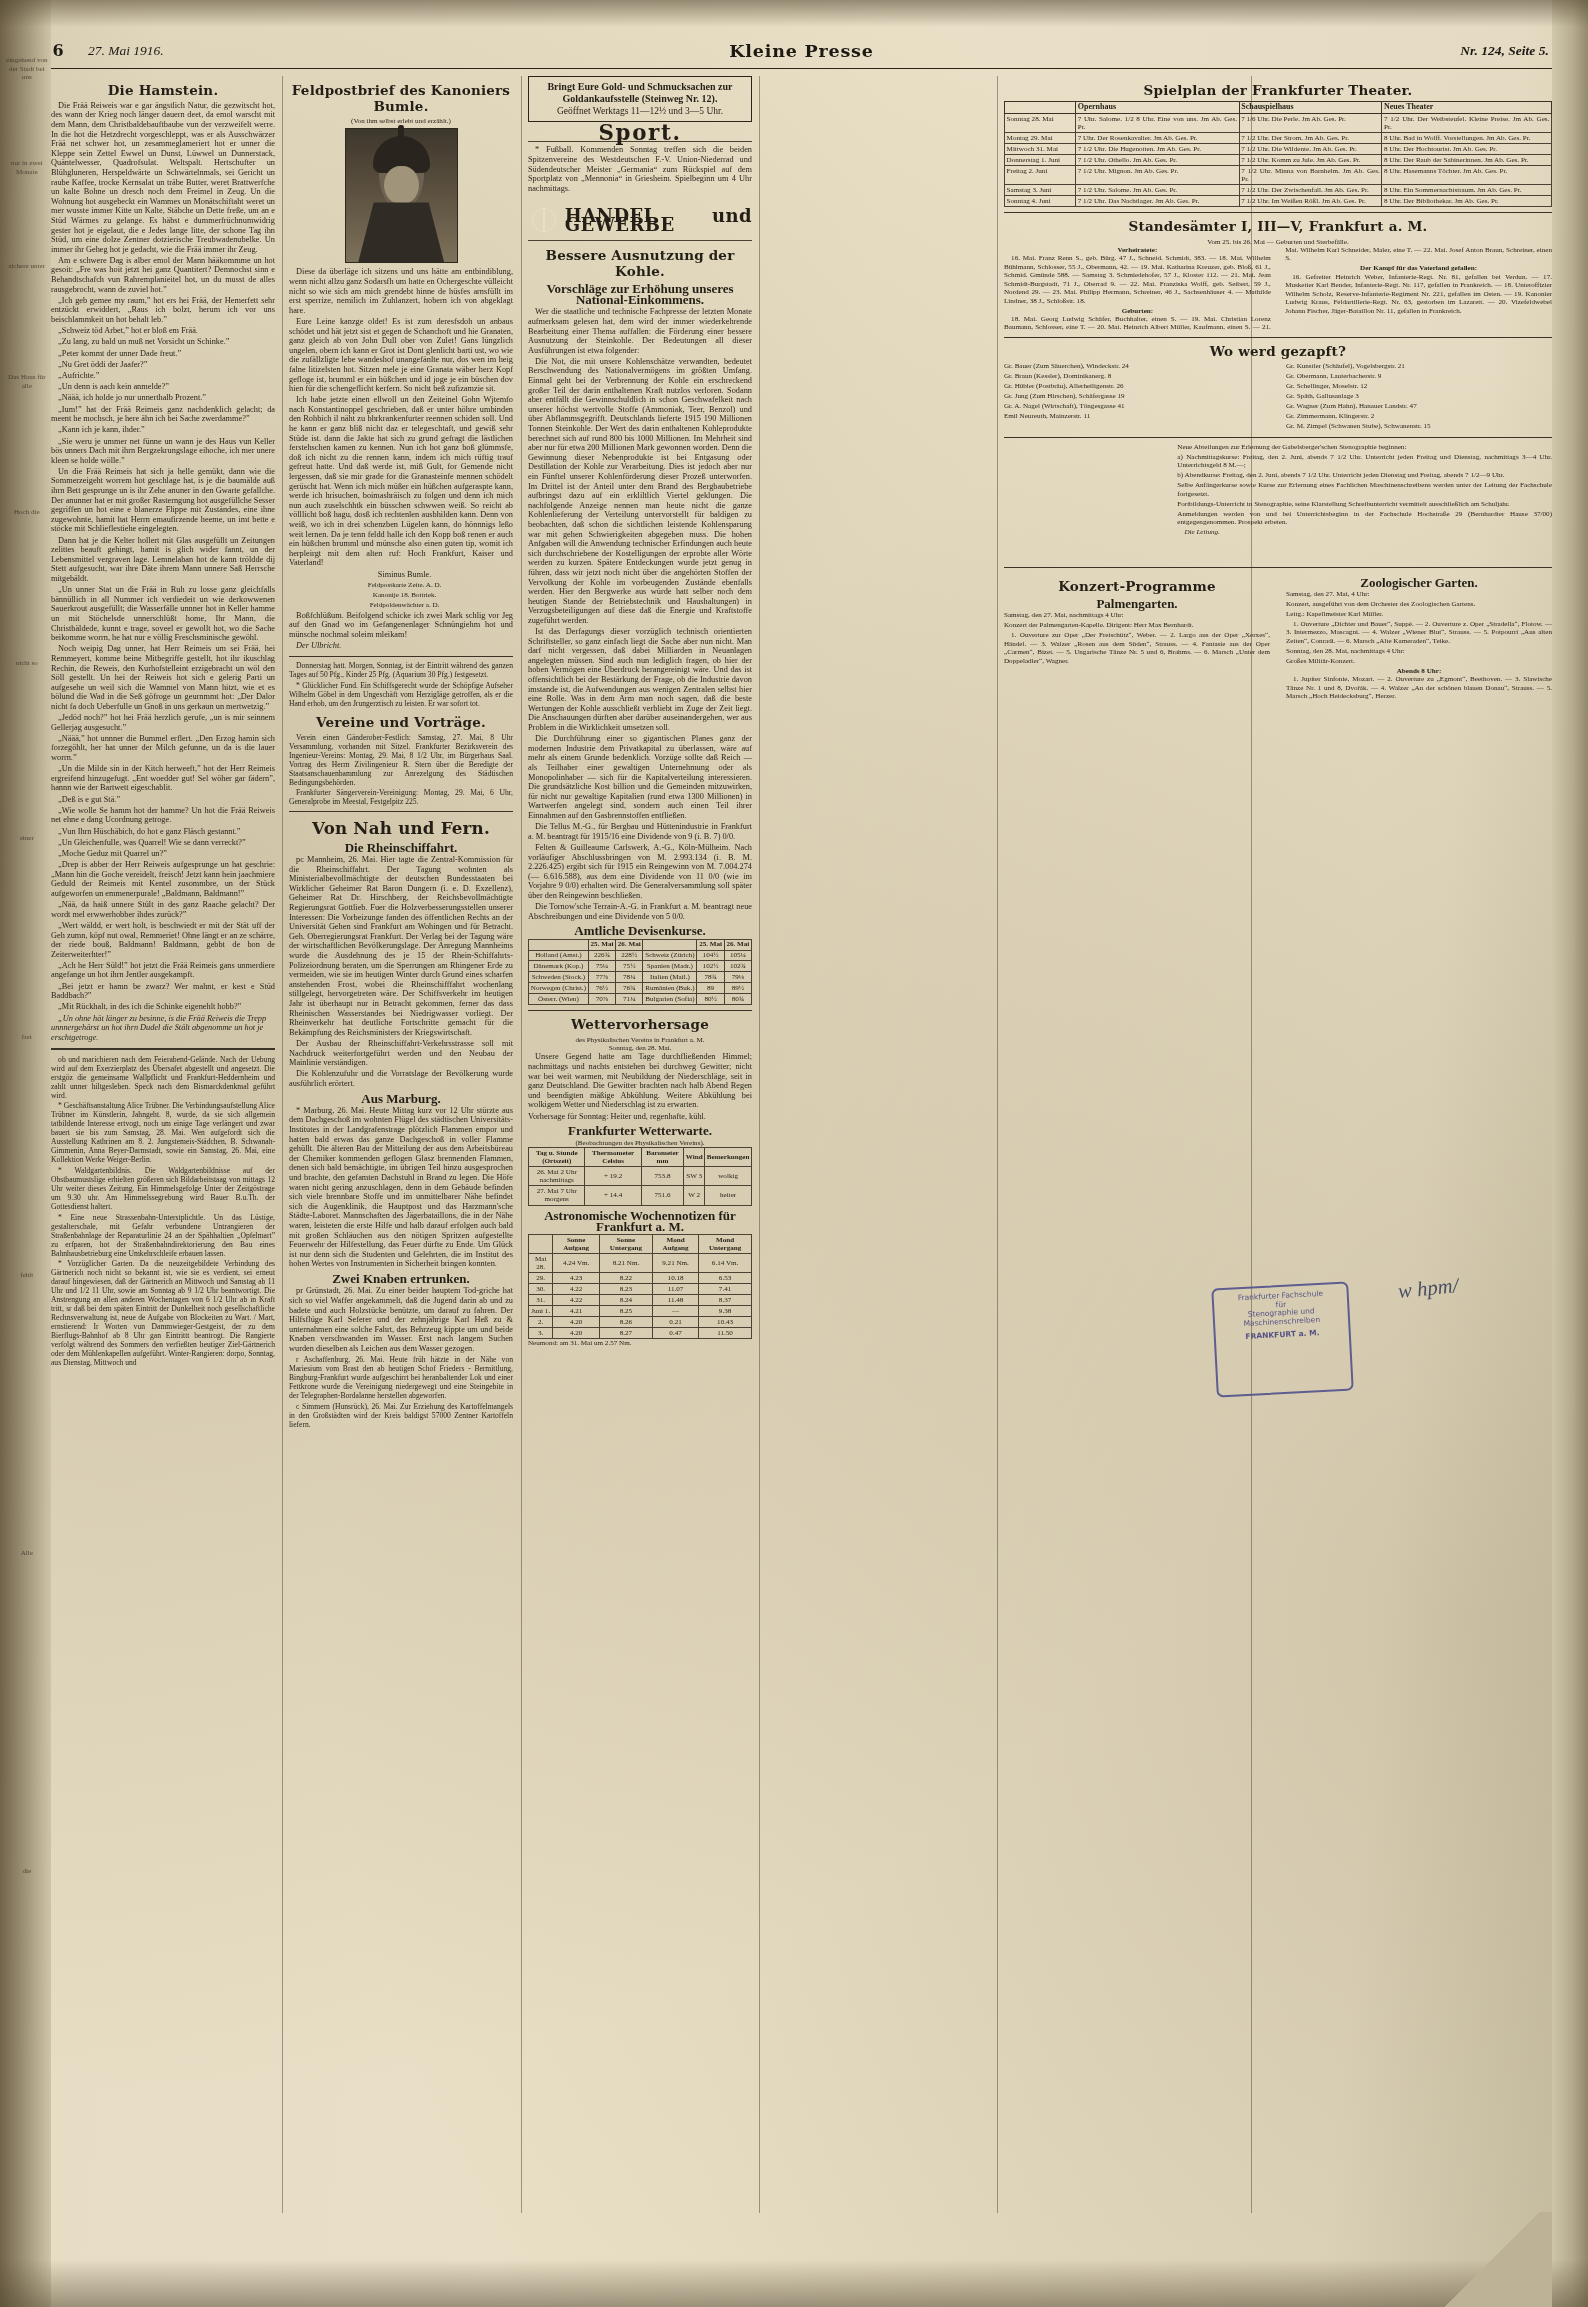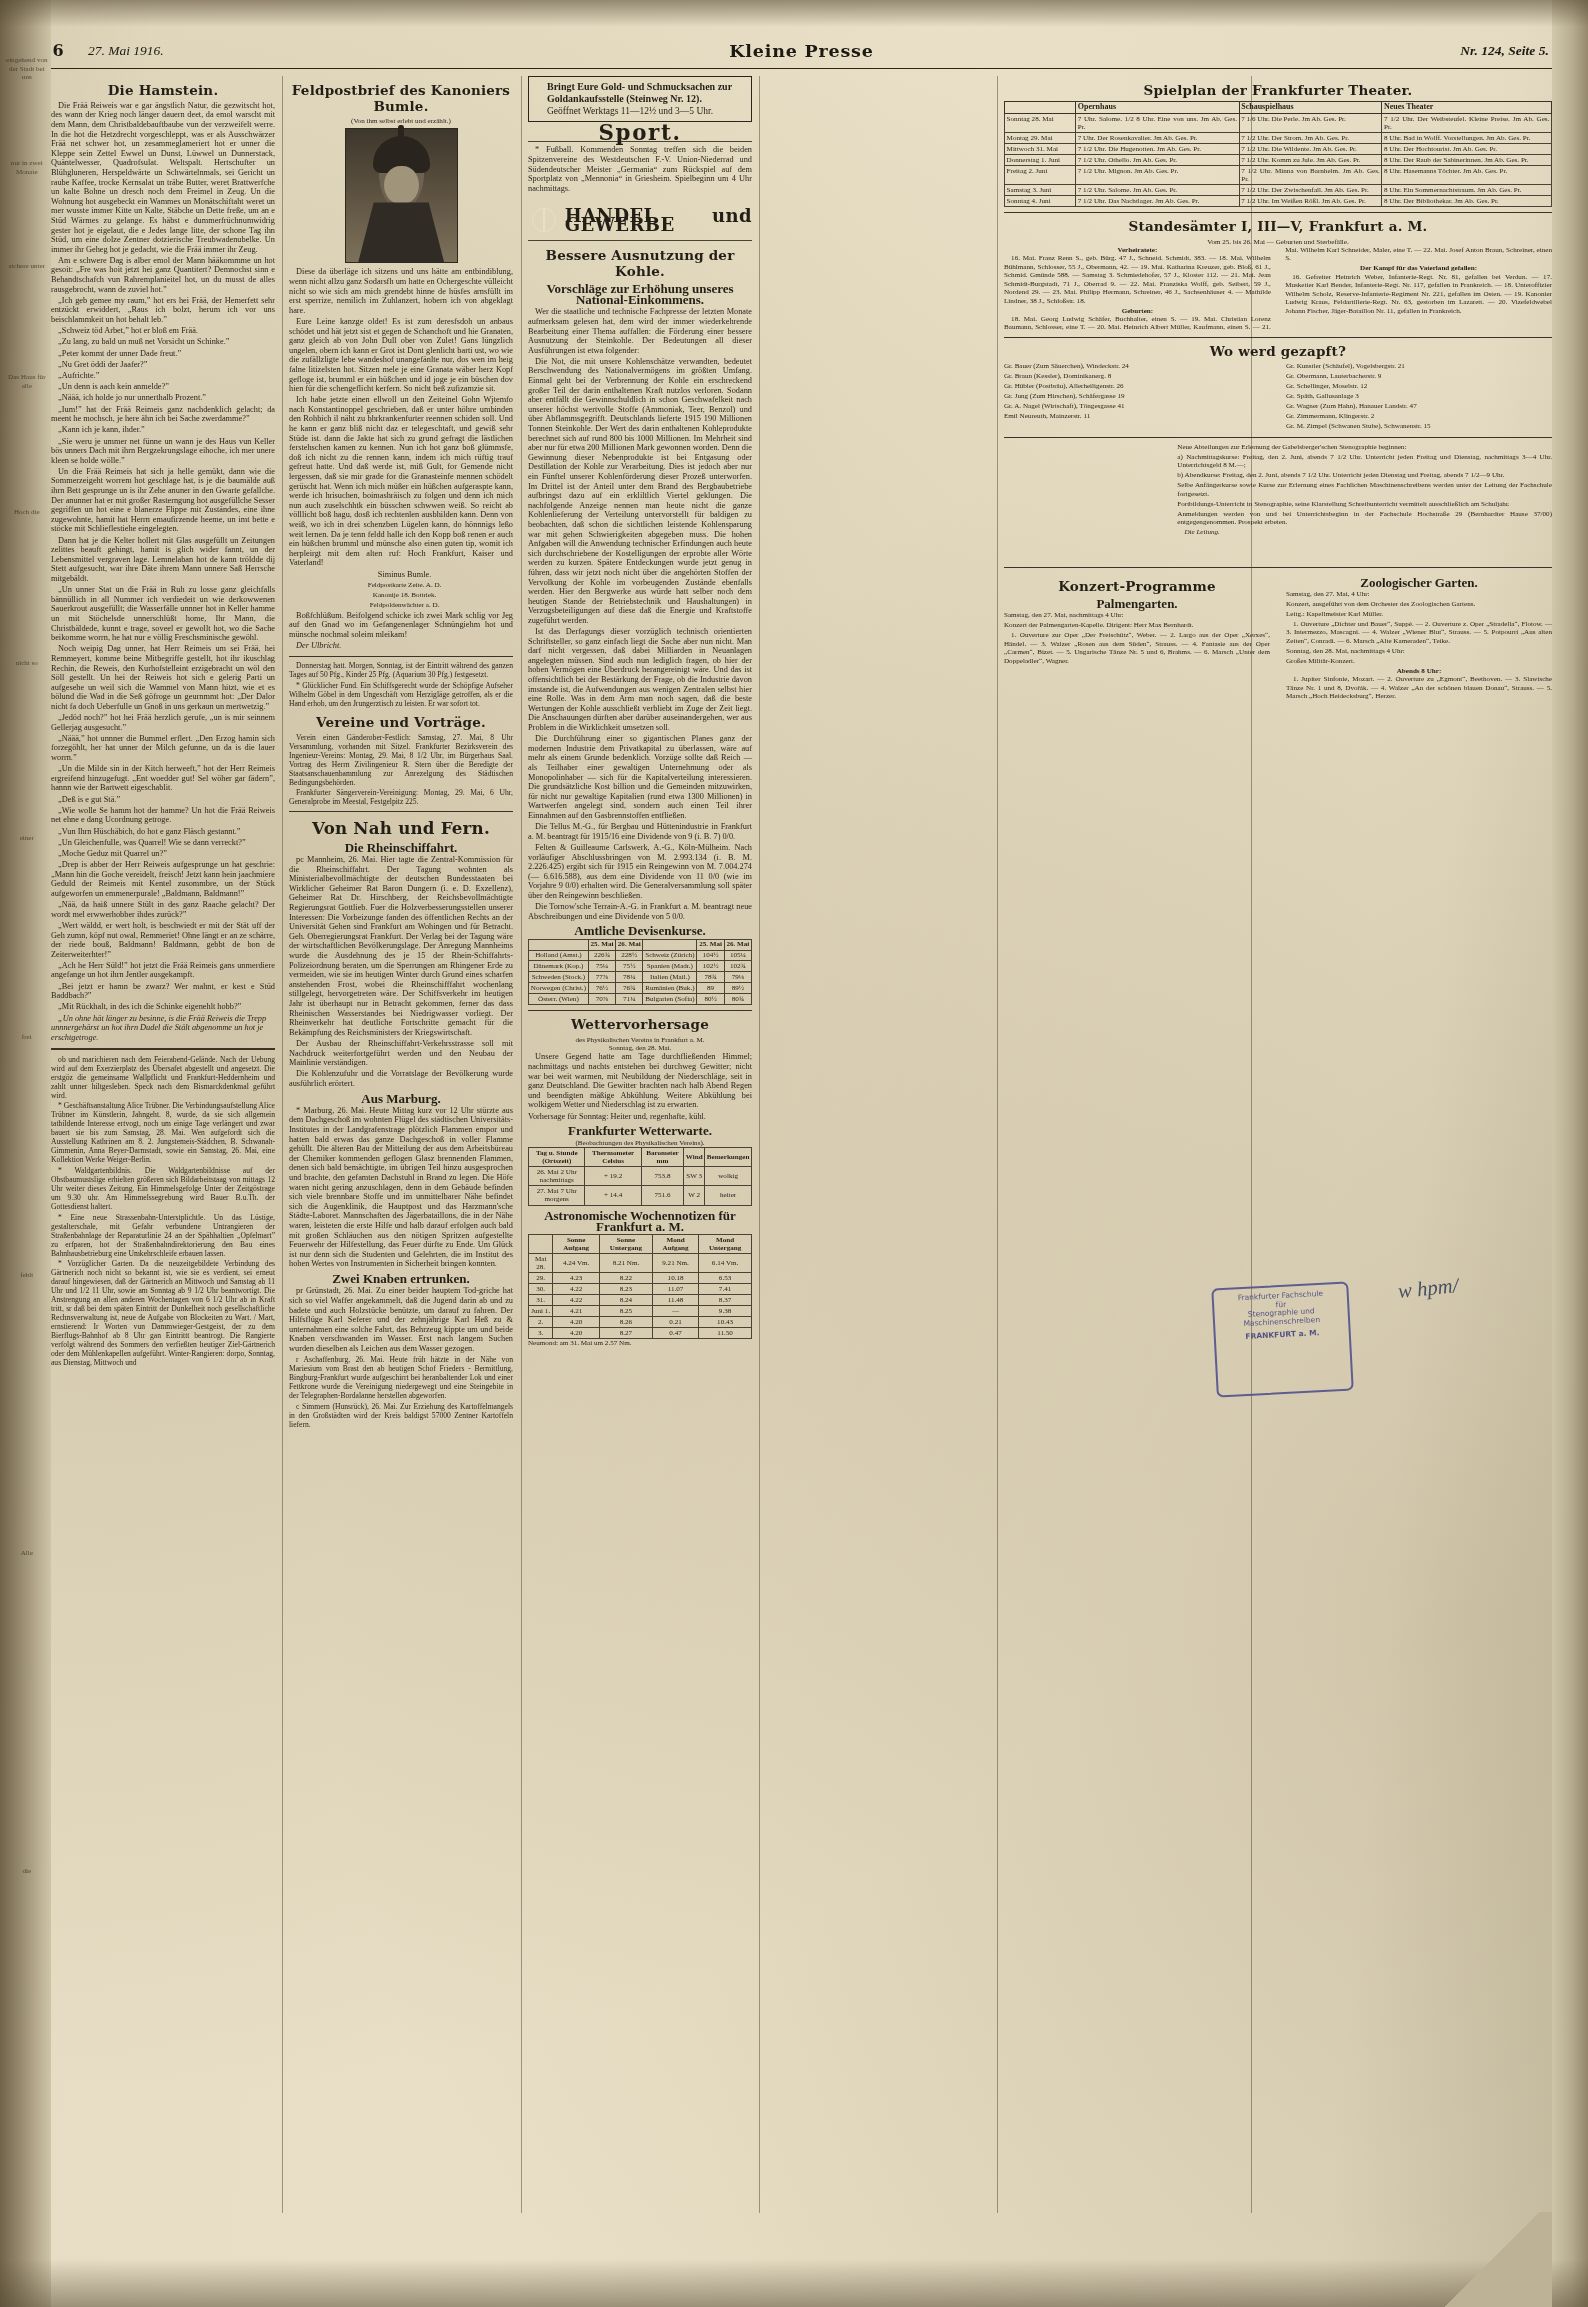--- a/index.html
+++ b/index.html
@@ -90,21 +90,21 @@
   .smaller{font-size:7.6px;line-height:9px;}
   p{margin:0 0 1.6px 0;text-indent:7.1px;}
   p.noind{text-indent:0;}
   .hr{border:0;border-top:0.8px solid #3b3327;margin:4.8px 0 4.8px 0;}
   .hr-thin{border:0;border-top:0.8px solid #4a4233;margin:3.2px 0 3.2px 0;}
   .hr-dbl{border:0;border-top:2.4px double #3b3327;margin:5.6px 0 4.8px 0;}
   .sign{text-align:left;font-style:italic;margin-top:1.6px;}
 
   
   .adbox{
-    border:0.8px solid #2b2419;padding:4px 18px;margin:0 0 6.4px 0;text-align:left;
+    border:0.8px solid #2b2419;padding:4px 18px;margin:0 0 6.4px 0;text-align:center;
   }
   .adbox .l1{font-size:10px;font-weight:bold;line-height:12px;}
   .adbox .l2{font-size:9.5px;line-height:12px;}
 
   
   .sport-title{
     font-family:"DejaVu Serif",serif;font-size:21.4px;text-align:center;font-weight:bold;
     letter-spacing:1.6px;margin:3.2px 0 3.2px 0;
   }
   .hug-banner{

